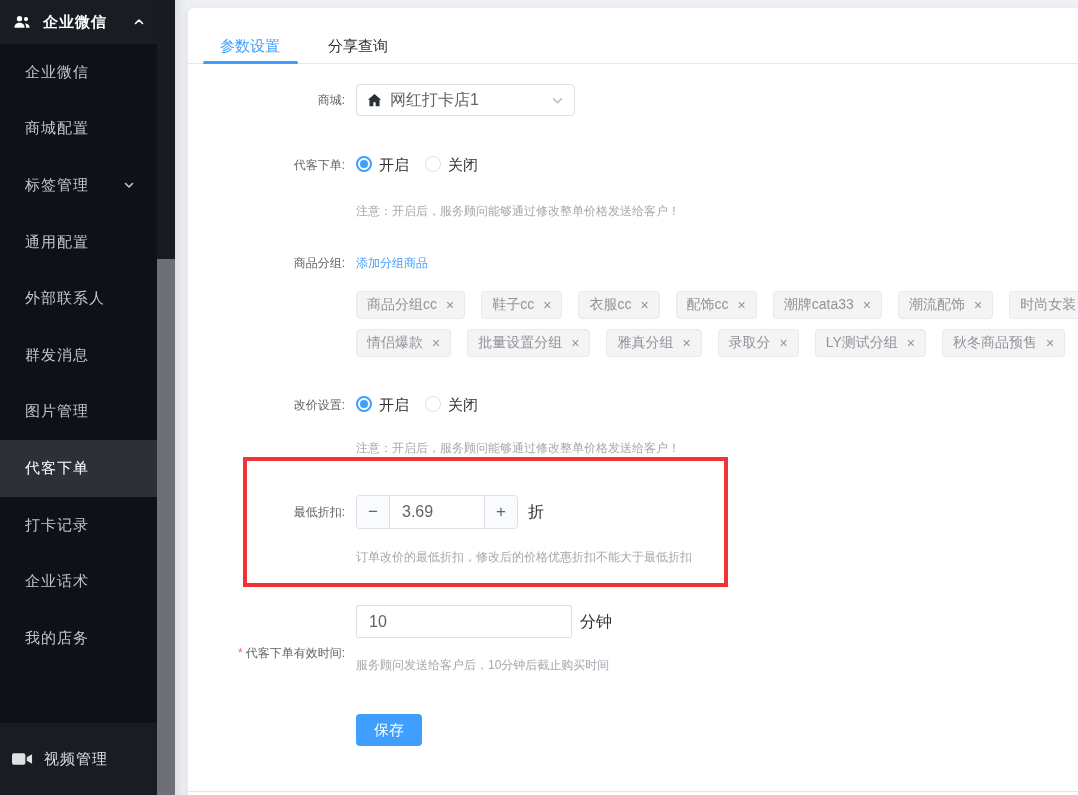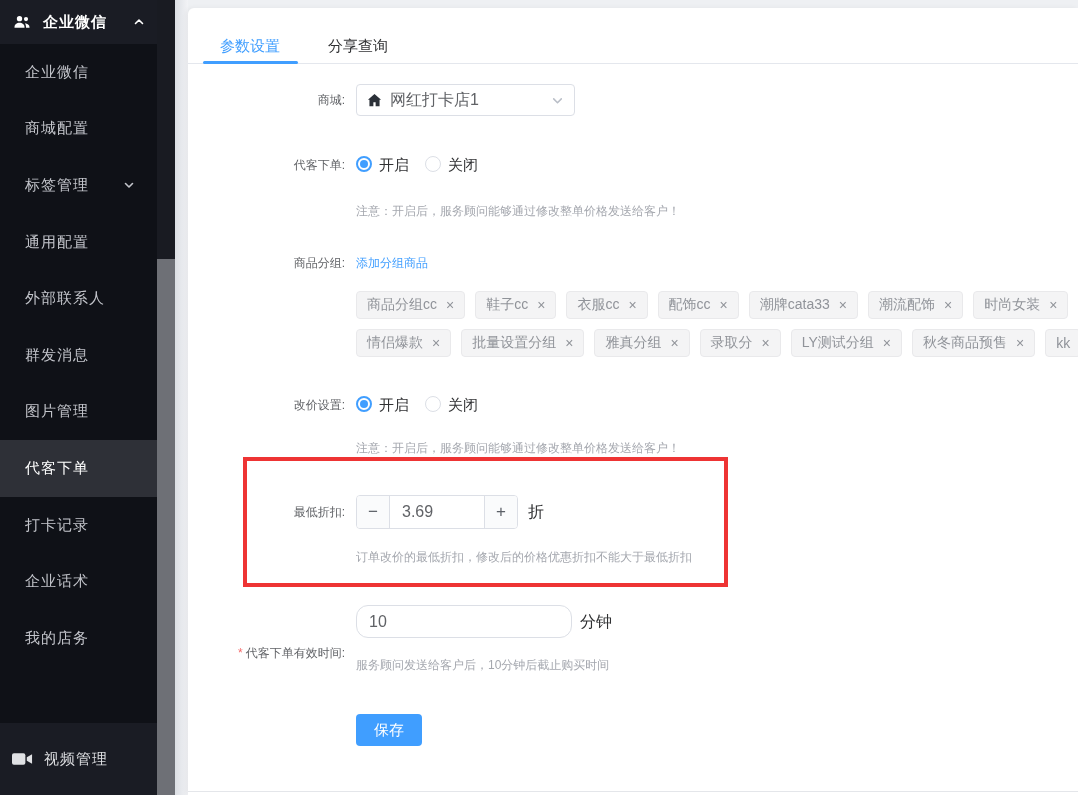--- a/index.html
+++ b/index.html
@@ -44,34 +44,34 @@
   
   .radio-group{position:absolute;left:168px;display:flex;align-items:center;height:22px}
   .radio-wrap{display:flex;align-items:flex-start;cursor:pointer;margin-right:16px}
   .radio{width:16px;height:16px;border-radius:50%;border:1px solid #dcdfe6;background:#fff;position:relative;flex:none}
   .radio.checked{border:2px solid #409eff}
   .radio.checked::after{content:"";position:absolute;inset:2px;border-radius:50%;background:#409eff}
   .radio-label{margin-left:7px;font-size:15px;color:#303133}
 
   .add-link{position:absolute;left:168px;top:252px;height:22px;line-height:22px;font-size:12px;color:#409eff;cursor:pointer}
 
-  .tag-row{position:absolute;left:168px;right:0;height:28px;display:flex;gap:10px;overflow:hidden;white-space:nowrap}
+  .tag-row{position:absolute;left:168px;right:0;height:28px;display:flex;gap:16px;overflow:hidden;white-space:nowrap}
   .tag{flex:none;height:28px;display:inline-flex;align-items:center;padding:0 10px;background:#f4f4f5;border:1px solid #e9e9eb;border-radius:4px;color:#909399;font-size:14px}
   .tag-close{margin-left:9px;font-size:14px;color:#909399;cursor:pointer;line-height:1}
 
   
   .stepper{position:absolute;left:168px;top:495px;width:162px;height:34px;border:1px solid #dcdfe6;border-radius:4px;background:#fff;display:flex;overflow:hidden}
   .step-btn{width:33px;flex:none;display:flex;align-items:center;justify-content:center;background:#fafbfc;color:#5b6067;font-size:17px;cursor:pointer;user-select:none}
   .step-minus{border-right:1px solid #dcdfe6}
   .step-plus{border-left:1px solid #dcdfe6}
   .step-input{flex:1;min-width:0;border:none;outline:none;padding:0 12px;font-size:16px;color:#606266;font-family:inherit}
 
   .unit{position:absolute;font-size:16px;color:#303133}
 
-  .text-input{position:absolute;left:168px;top:605px;width:216px;height:33px;border:1px solid #dcdfe6;border-radius:12px;padding:0 12px;font-size:16px;color:#606266;outline:none;font-family:inherit}
+  .text-input{position:absolute;left:168px;top:605px;width:216px;height:33px;border:1px solid #dcdfe6;border-radius:2px;padding:0 12px;font-size:16px;color:#606266;outline:none;font-family:inherit}
   .req{color:#f56c6c;margin-right:3px}
 
   .save-btn{position:absolute;left:168px;top:714px;width:66px;height:32px;background:#409eff;color:#fff;border:none;border-radius:4px;font-size:15px;cursor:pointer;font-family:inherit}
 
   .bottom-line{position:absolute;left:0;right:0;top:791px;height:1px;background:#e4e6ea}
 
   
   .annotation{position:absolute;left:243px;top:457px;width:485px;height:130px;border:4px solid #ee3434;z-index:20;pointer-events:none}
 </style>
 </head>

